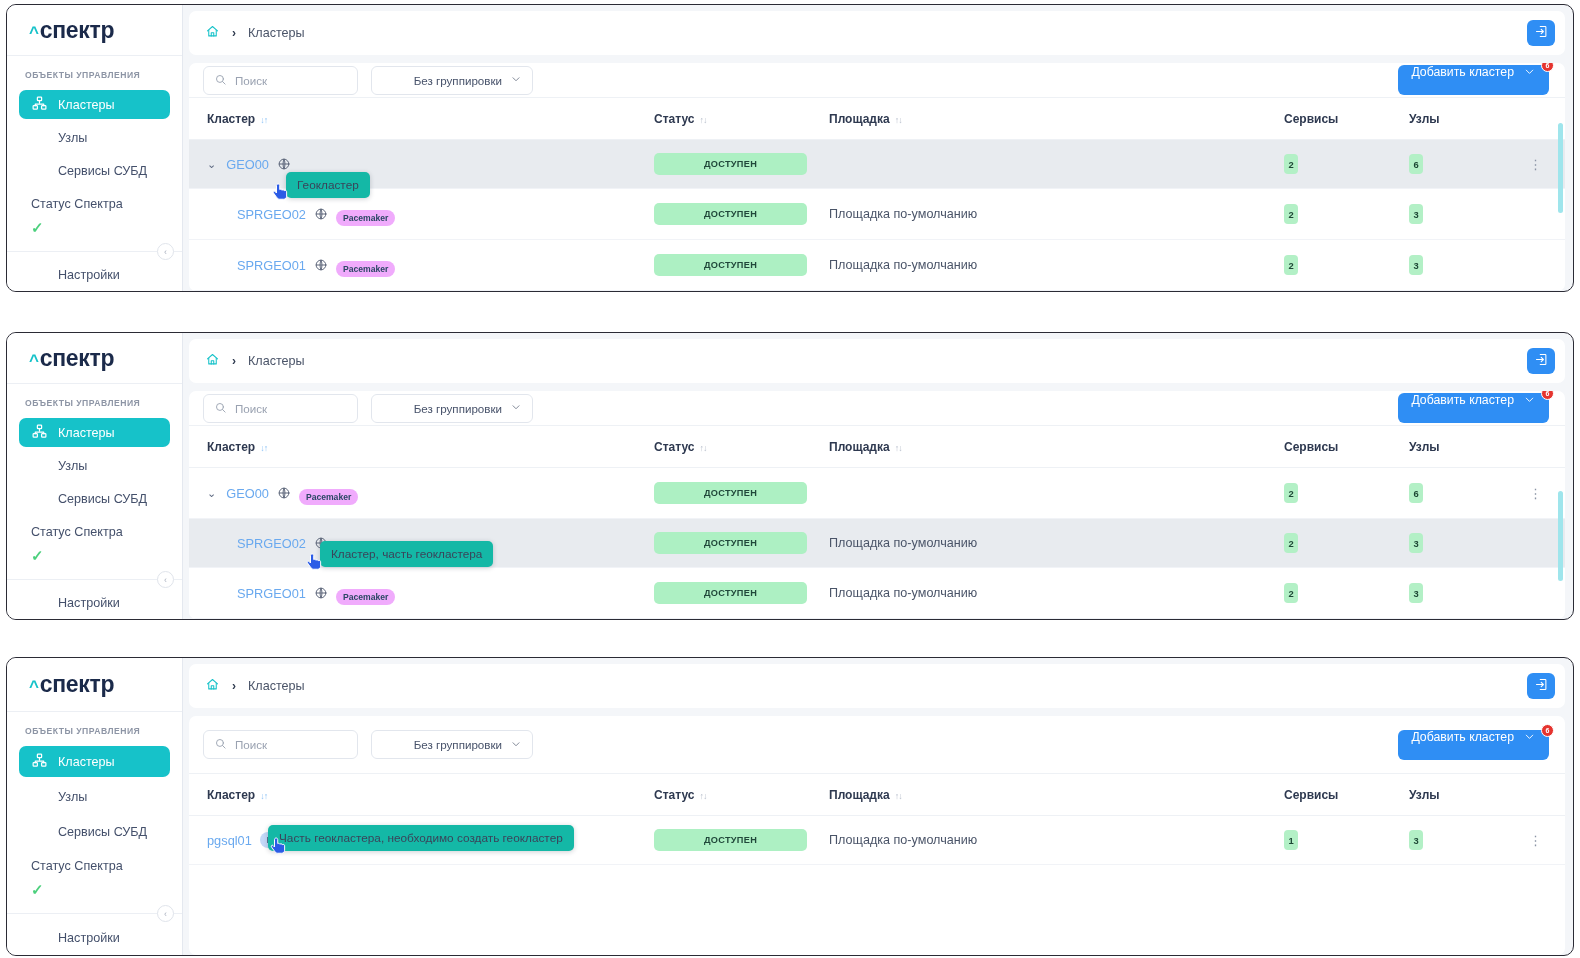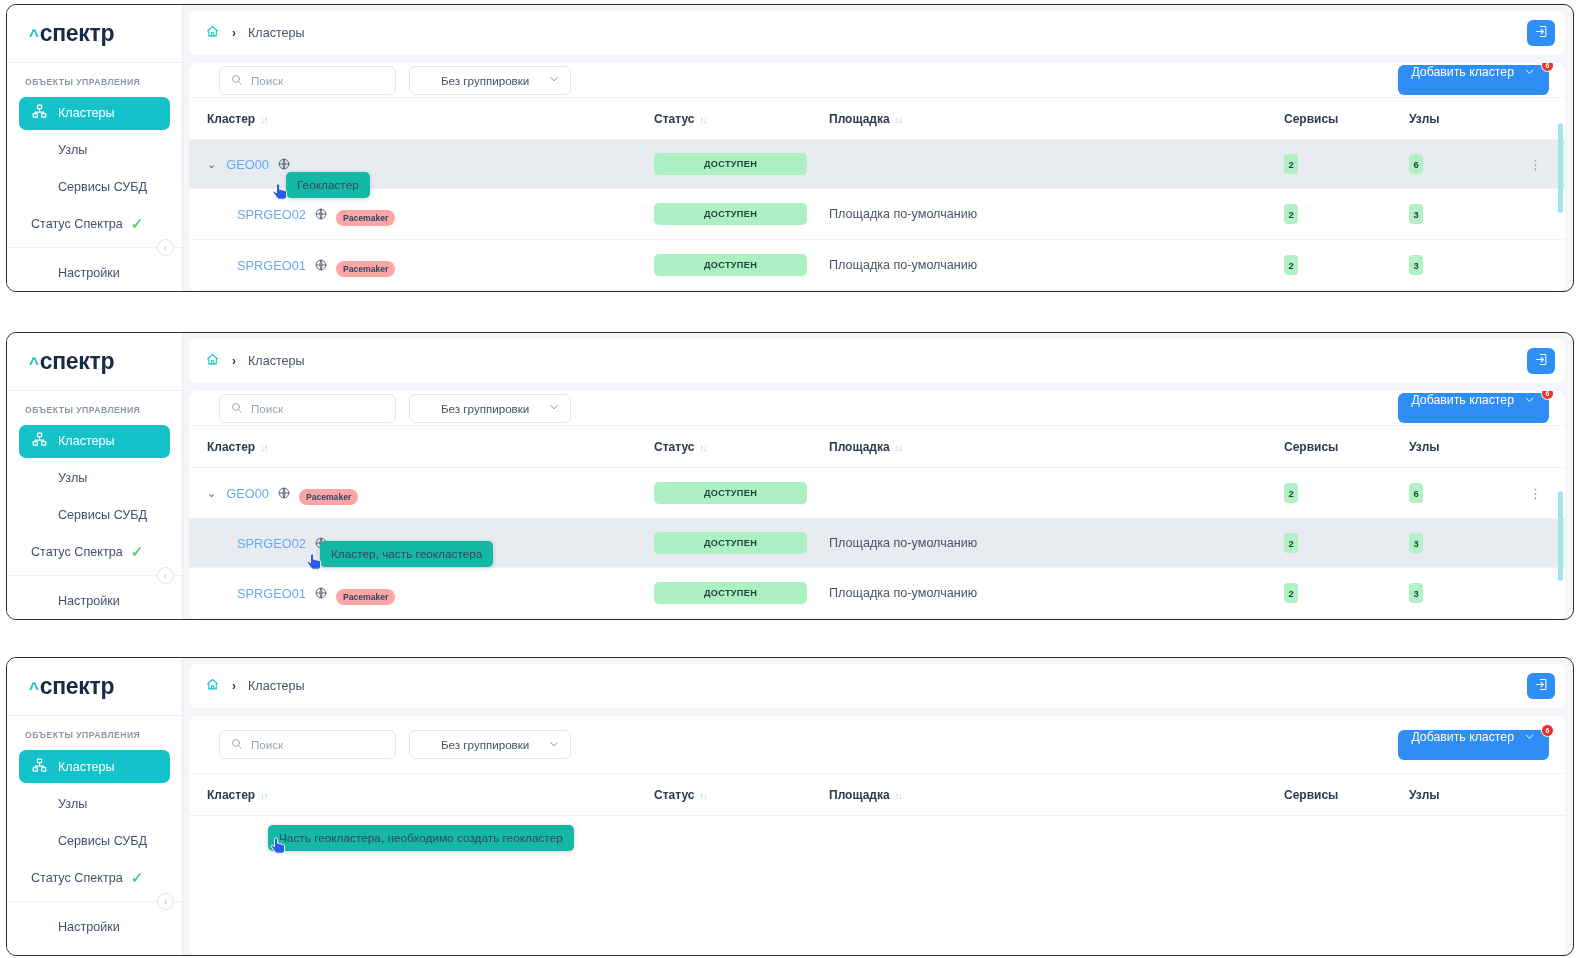--- a/index.html
+++ b/index.html
@@ -71,26 +71,27 @@
     gap: 10px;
     font-size: 12.6px;
     color: #44506b;
     cursor: pointer;
   }
   .nav-item.active { background: #16c2c9; color: #ffffff; }
   .nav-item svg { flex: 0 0 17px; }
 
   .status-row {
     display: flex;
-    align-items: center;
+    align-items: flex-start;
     gap: 8px;
     font-size: 12.6px;
     color: #44506b;
     padding: 10px 0 10px 24px;
     cursor: pointer;
+    flex-direction: column;
   }
   .check { color: #4cd07d; font-size: 15px; font-weight: 600; }
 
   .side-div { position: relative; border-top: 1px solid #eceff4; margin-top: 4px; }
   .collapse-btn {
     position: absolute;
     right: 8px; top: -9px;
     width: 17px; height: 17px;
     border-radius: 50%;
     background: #ffffff;
@@ -138,38 +139,37 @@
   .toolbar {
     height: 58px;
     display: flex;
     align-items: center;
     padding: 0 16px 0 14px;
     gap: 13px;
     border-bottom: 1px solid #eef1f5;
     position: relative;
   }
   .search-box {
-    width: 177px; height: 29px;
+    width: 155px; height: 29px;
     border: 1px solid #e2e6ed;
     border-radius: 6px;
     display: flex; align-items: center;
     gap: 8px; padding: 0 10px;
     font-size: 11.6px; color: #9aa2b1;
     cursor: text;
-    margin-left: 16px;
   }
   .group-box {
     height: 29px;
     min-width: 162px;
     border: 1px solid #e2e6ed;
     border-radius: 6px;
     display: flex; align-items: center;
     gap: 8px; padding: 0 10px;
     font-size: 11.6px; color: #47526a;
-    justify-content: space-between;
+    justify-content: flex-end;
     cursor: pointer;
   }
   .group-left { display: flex; align-items: center; gap: 8px; }
 
   .add-wrap { margin-left: auto; position: relative; }
   .add-btn {
     background: #2f8ef4;
     color: #fff;
     height: 30px;
     border-radius: 6px;
@@ -229,21 +229,21 @@
   .globe { color: #5b6478; display: flex; align-items: center; cursor: pointer; }
 
   .tag {
     font-size: 8.6px;
     font-weight: 700;
     padding: 3px 7px;
     border-radius: 9px;
     color: #2a4764;
     white-space: nowrap;
   }
-  .tag-pacemaker { background: #fca5a5; margin-top: 8px; }
+  .tag-pacemaker { background: #f0abfc; margin-top: 8px; }
   .tag-patroni   { background: #c3d8f7; }
 
   .status-pill {
     display: inline-block;
     background: #adf0c3;
     color: #20483a;
     font-size: 9.2px;
     font-weight: 700;
     letter-spacing: 0.3px;
     padding: 6px 0;
@@ -778,20 +778,36 @@
               <tr>
             <th class="c-name">Кластер<span class="sort-ico active">↓↑</span></th>
             <th class="c-status">Статус<span class="sort-ico">↑↓</span></th>
             <th class="c-site">Площадка<span class="sort-ico">↑↓</span></th>
             <th class="c-svc">Сервисы</th>
             <th class="c-nodes">Узлы</th>
             <th class="c-menu"></th>
           </tr>
             </thead>
           <tbody>
+              <tr class="">
+    <td>
+      <div class="name-cell ">
+
+        <span class="cname">pgsql01</span>
+        <span class="tag tag-patroni">Patroni</span>
+      </div>
+    </td>
+    <td>
+      <span class="status-pill">ДОСТУПЕН</span>
+    </td>
+    <td>Площадка по-умолчанию</td>
+    <td><span class="count-pill">1</span></td>
+    <td><span class="count-pill">3</span></td>
+    <td><span class="kebab">⋮</span></td>
+  </tr>
           </tbody>
         </table>
 
       </div>
     </div>
   </div>
   </div>
 
 <div class="tooltip" style="top: 172px; left: 286px;">Геокластер</div>
 <div class="cursor-hand" style="top: 182px; left: 272px;"><svg width="18" height="22" viewBox="0 0 24 28">

